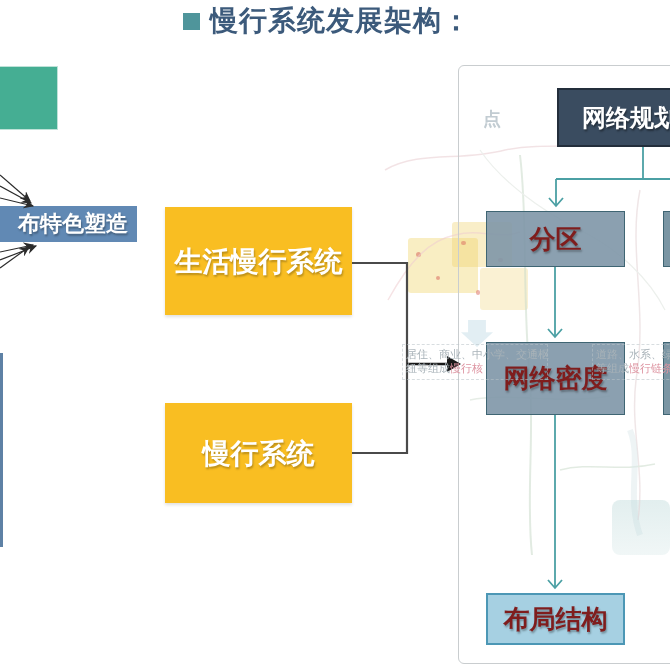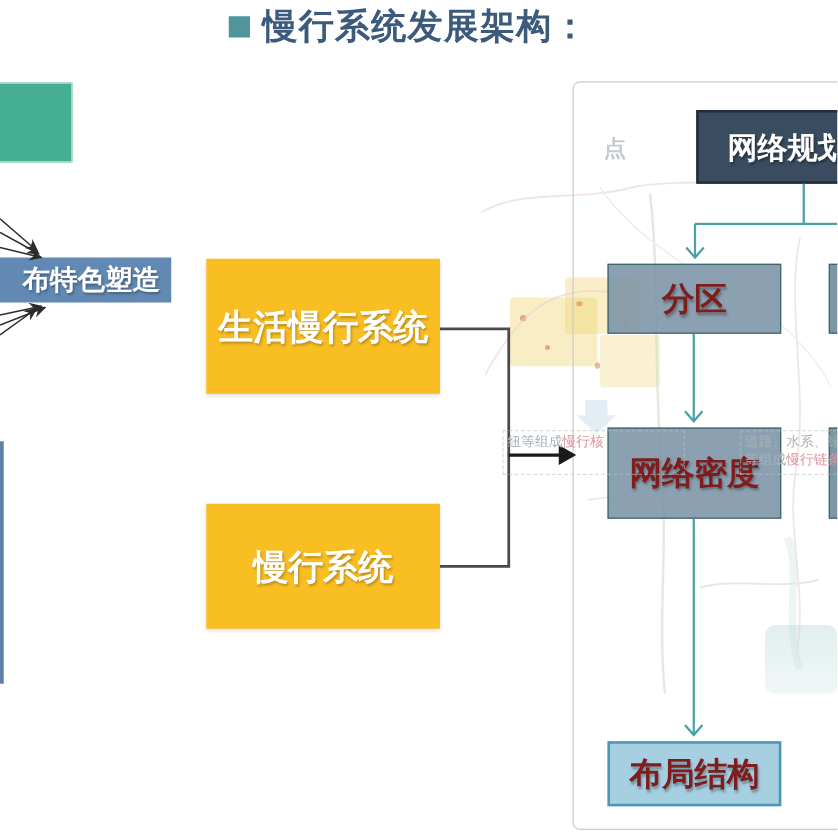--- a/index.html
+++ b/index.html
@@ -109,20 +109,23 @@
     <span>网络密度</span>
   </div>
   <div class="abs z3 node" id="node-buju">
     <span>布局结构</span>
   </div>
   <div class="abs z3 stub" id="stub1"></div>
   <div class="abs z3 stub" id="stub2"></div>
 
   <div class="abs faintblk" id="faint-left">
     <div>
+      <span>居住、商业、中小学、交通枢</span>
+    </div>
+    <div>
       <span>纽等组成</span><span class="pink">慢行核</span>
     </div>
   </div>
   <div class="abs faintblk" id="faint-right">
     <div>
       <span>道路、水系、绿</span>
     </div>
     <div>
       <span>等组成</span><span class="pink">慢行链条</span>
     </div>

